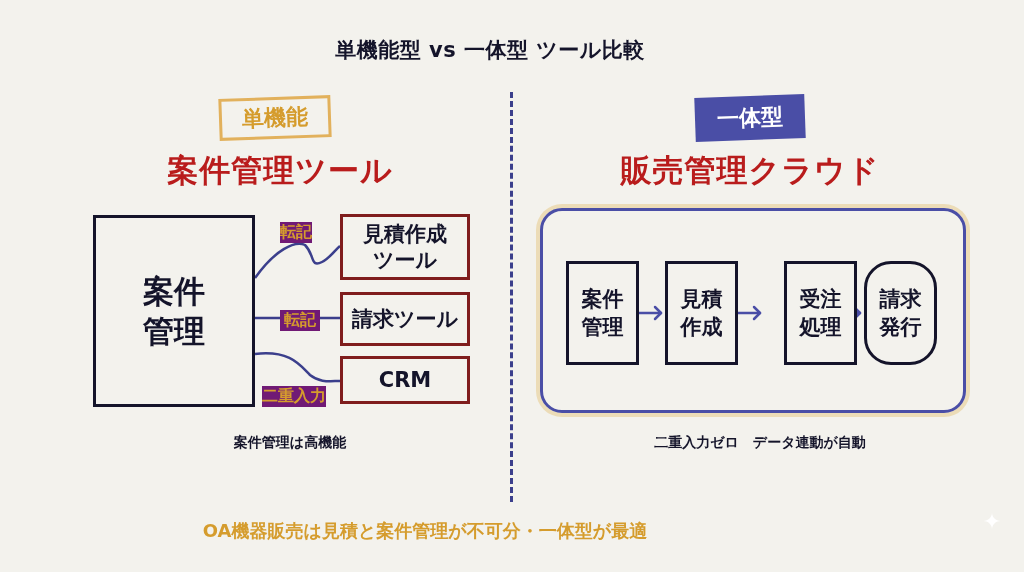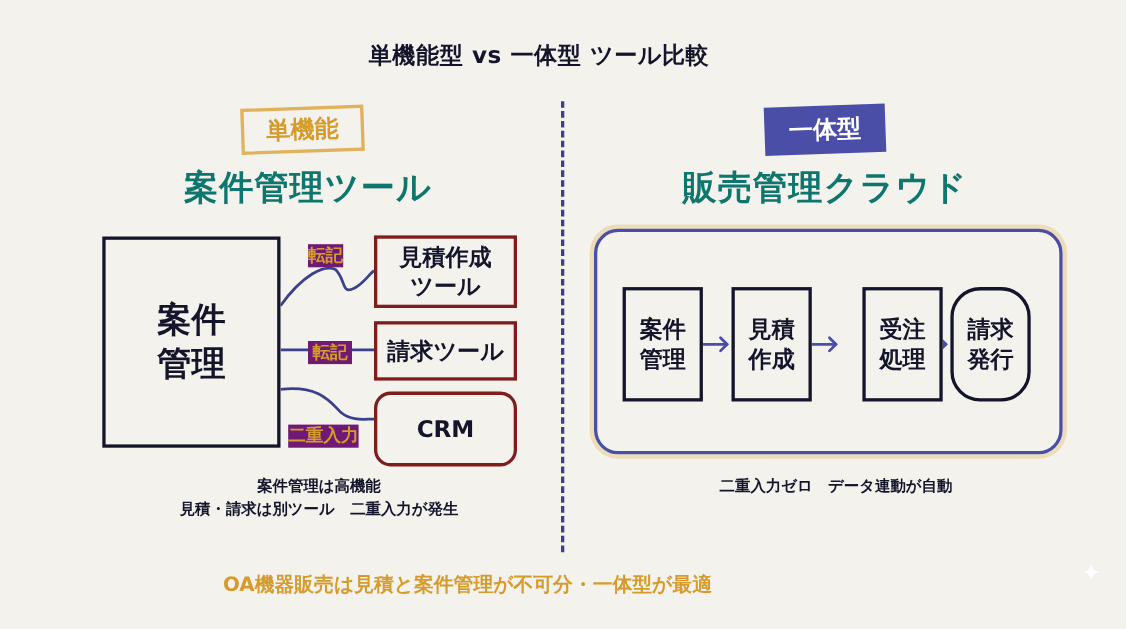--- a/index.html
+++ b/index.html
@@ -27,40 +27,40 @@
     color: #d59c2d; font-weight: bold; font-size: 22px;
     display: flex; align-items: center; justify-content: center;
   }
   .badge-integrated {
     left: 695px; top: 96px; width: 110px; height: 44px;
     background: #4a4ea6; color: #ffffff; font-weight: bold; font-size: 22px;
     transform: rotate(-2deg);
     display: flex; align-items: center; justify-content: center;
   }
   .heading {
-    font-size: 31px; font-weight: bold; color: #0f766e; letter-spacing: 1px;
+    font-size: 31px; font-weight: bold; color: #b91c1c; letter-spacing: 1px;
   }
   .heading-left { left: 150px; top: 150px; width: 260px; text-align: center; }
   .heading-right { left: 600px; top: 150px; width: 300px; text-align: center; }
 
   
   .main-box {
     left: 93px; top: 215px; width: 162px; height: 192px;
     border: 3px solid #14142a; box-sizing: border-box; background: #f3f2ed;
     display: flex; align-items: center; justify-content: center;
     font-size: 31px; font-weight: bold; text-align: center; line-height: 1.3;
   }
   .tool-box {
     border: 3px solid #7f1d1d; box-sizing: border-box; background: #f3f2ed;
     display: flex; align-items: center; justify-content: center;
     font-size: 21px; font-weight: bold; text-align: center; line-height: 1.25;
   }
   .tool-1 { left: 340px; top: 214px; width: 130px; height: 66px; }
   .tool-2 { left: 340px; top: 292px; width: 130px; height: 54px; }
-  .tool-3 { left: 340px; top: 356px; width: 130px; height: 68px; border-radius: 15px; }
+  .tool-3 { left: 340px; top: 356px; width: 130px; height: 48px; }
   .conn-label {
     color: #d59c2d; font-weight: bold; font-size: 16px; background: #701a75;
   }
   .lbl-1 { left: 280px; top: 222px; }
   .lbl-2 { left: 280px; top: 310px; padding: 0 4px; }
   .lbl-3 { left: 262px; top: 386px; }
 
   
   .cloud-frame {
     left: 540px; top: 208px; width: 426px; height: 205px;
@@ -128,21 +128,20 @@
 <div class="abs tool-box tool-3">
   <div>CRM</div>
 </div>
 
 <div class="abs conn-label lbl-1">転記</div>
 <div class="abs conn-label lbl-2">転記</div>
 <div class="abs conn-label lbl-3">二重入力</div>
 
 <div class="abs caption caption-left">
   <div>案件管理は高機能</div>
-  <div>見積・請求は別ツール　二重入力が発生</div>
 </div>
 
 <div class="abs badge-integrated">一体型</div>
 <div class="abs heading heading-right">販売管理クラウド</div>
 
 <div class="abs cloud-frame"></div>
 
 <svg class="overlay" width="1024" height="572">
   <g fill="none" stroke="#4a4ea6" stroke-width="2.5" stroke-linecap="round" stroke-linejoin="round">
     <g>

